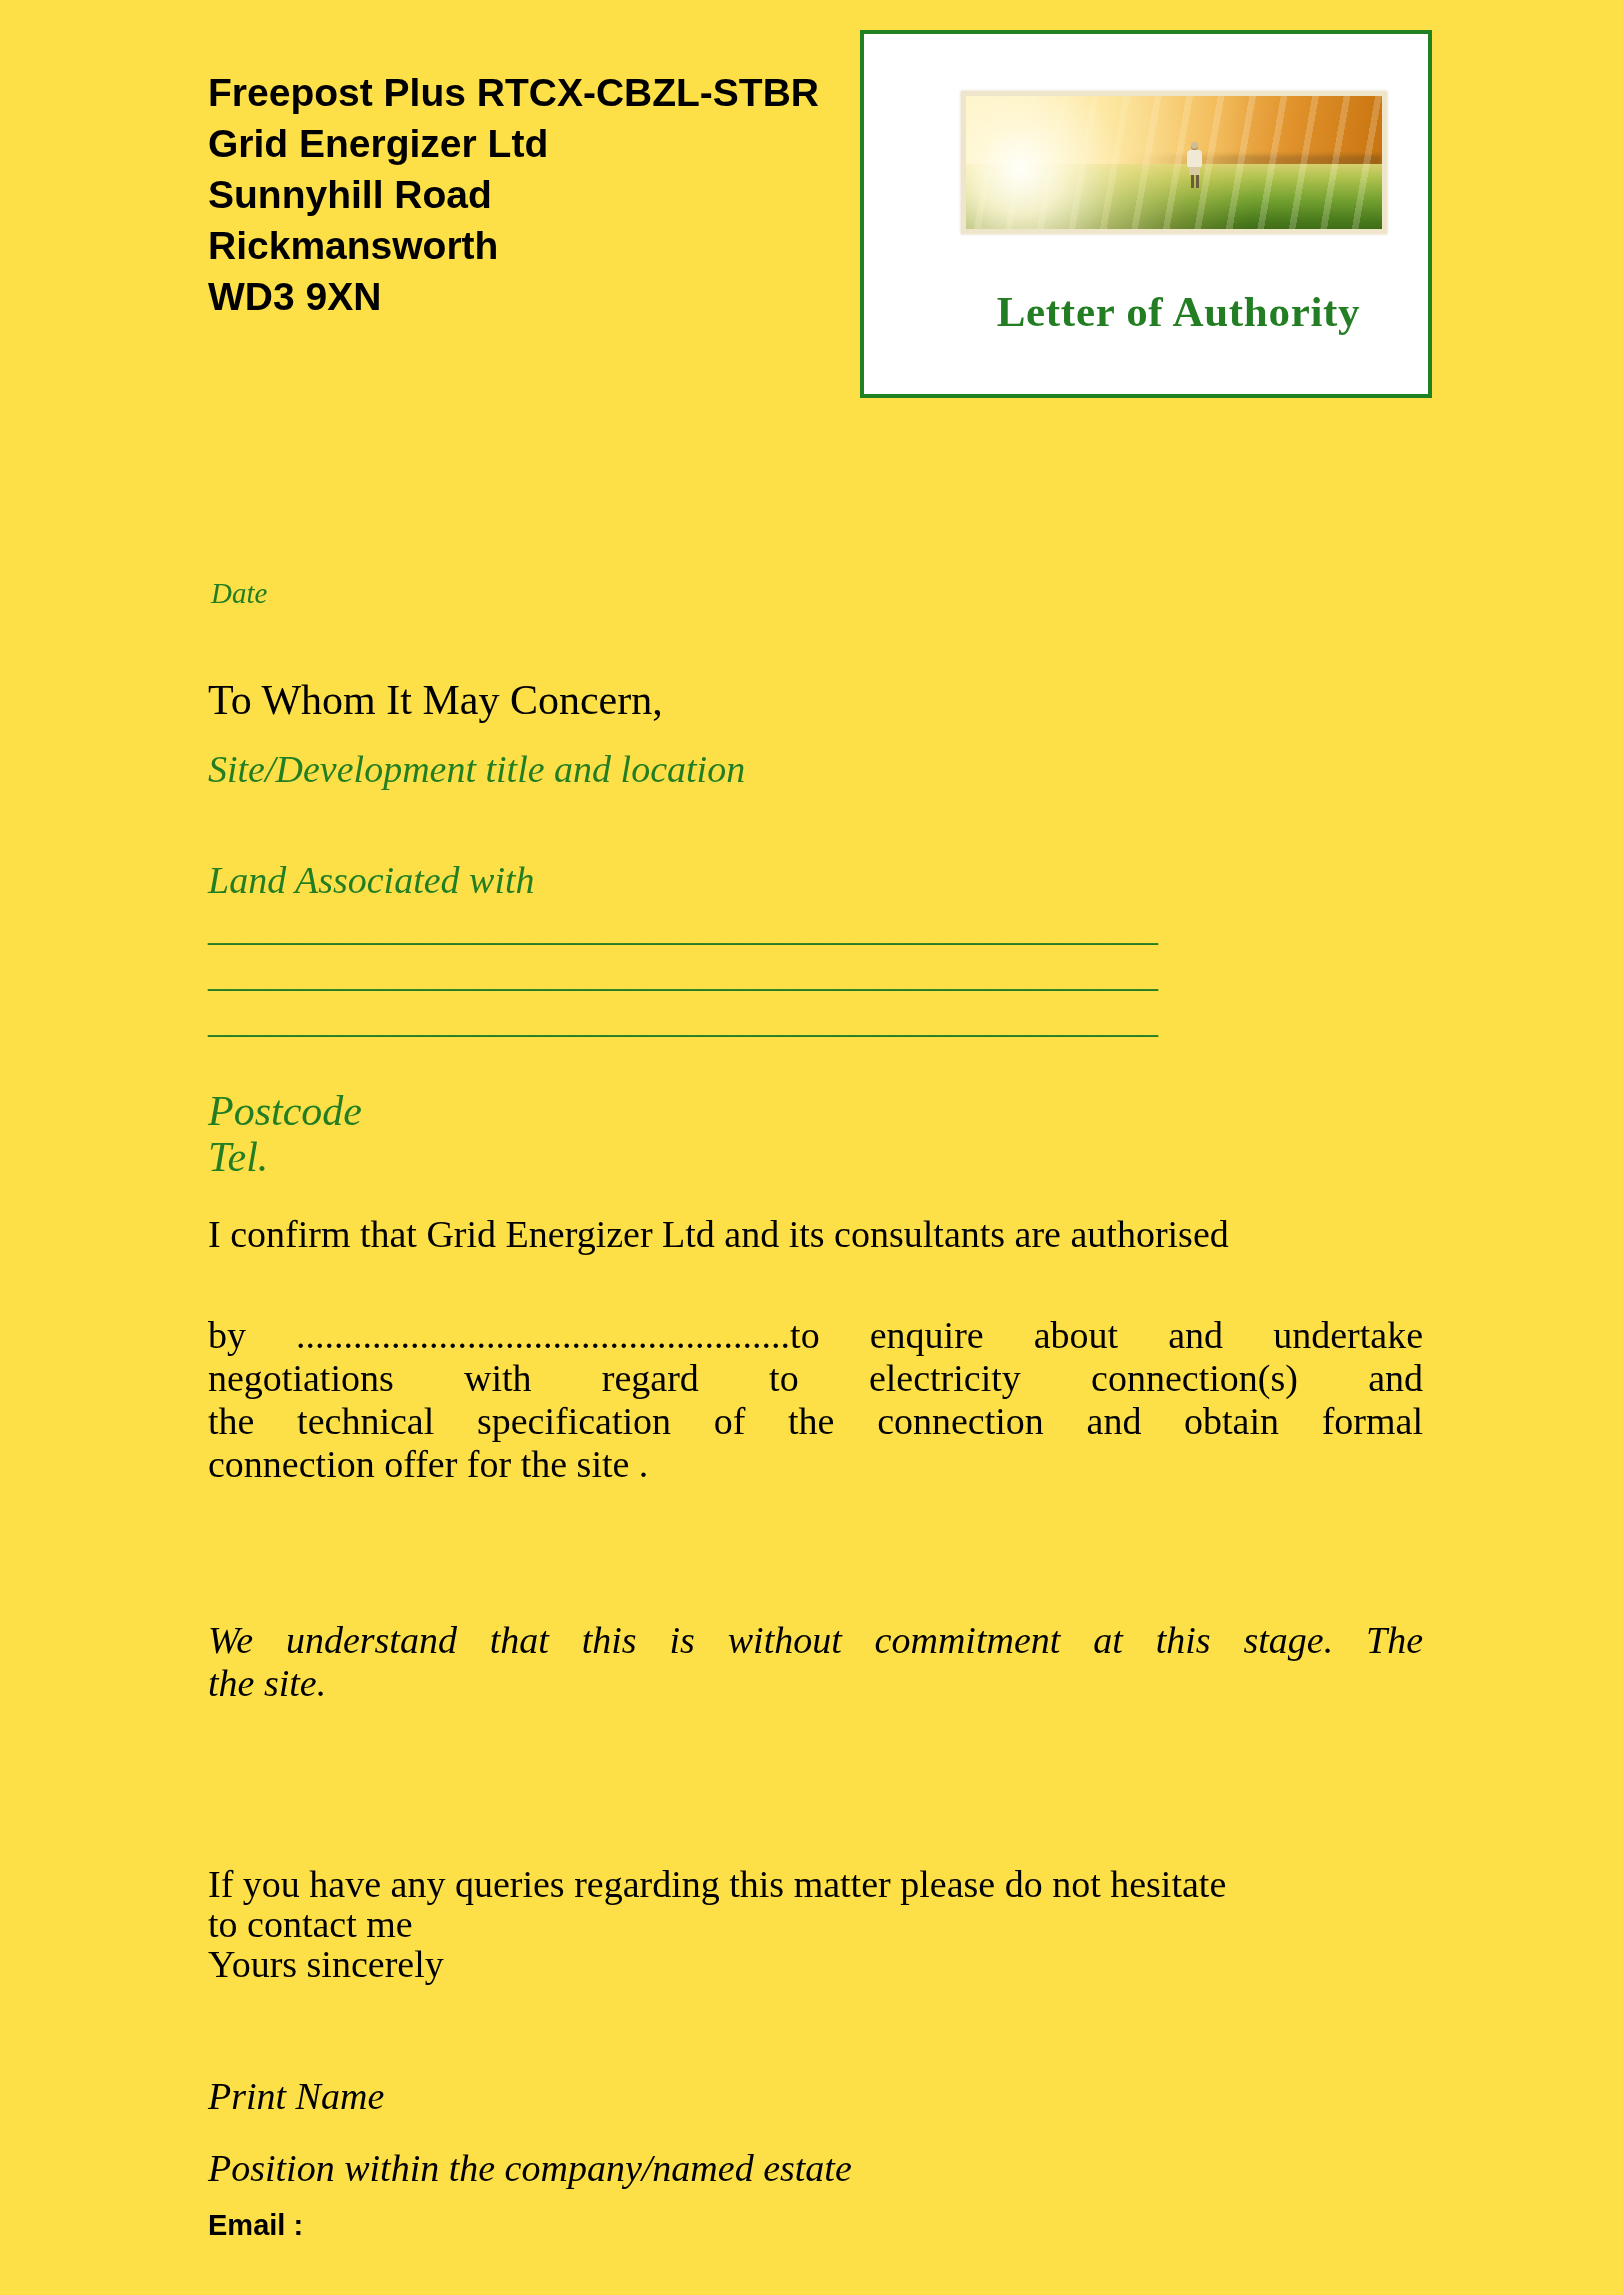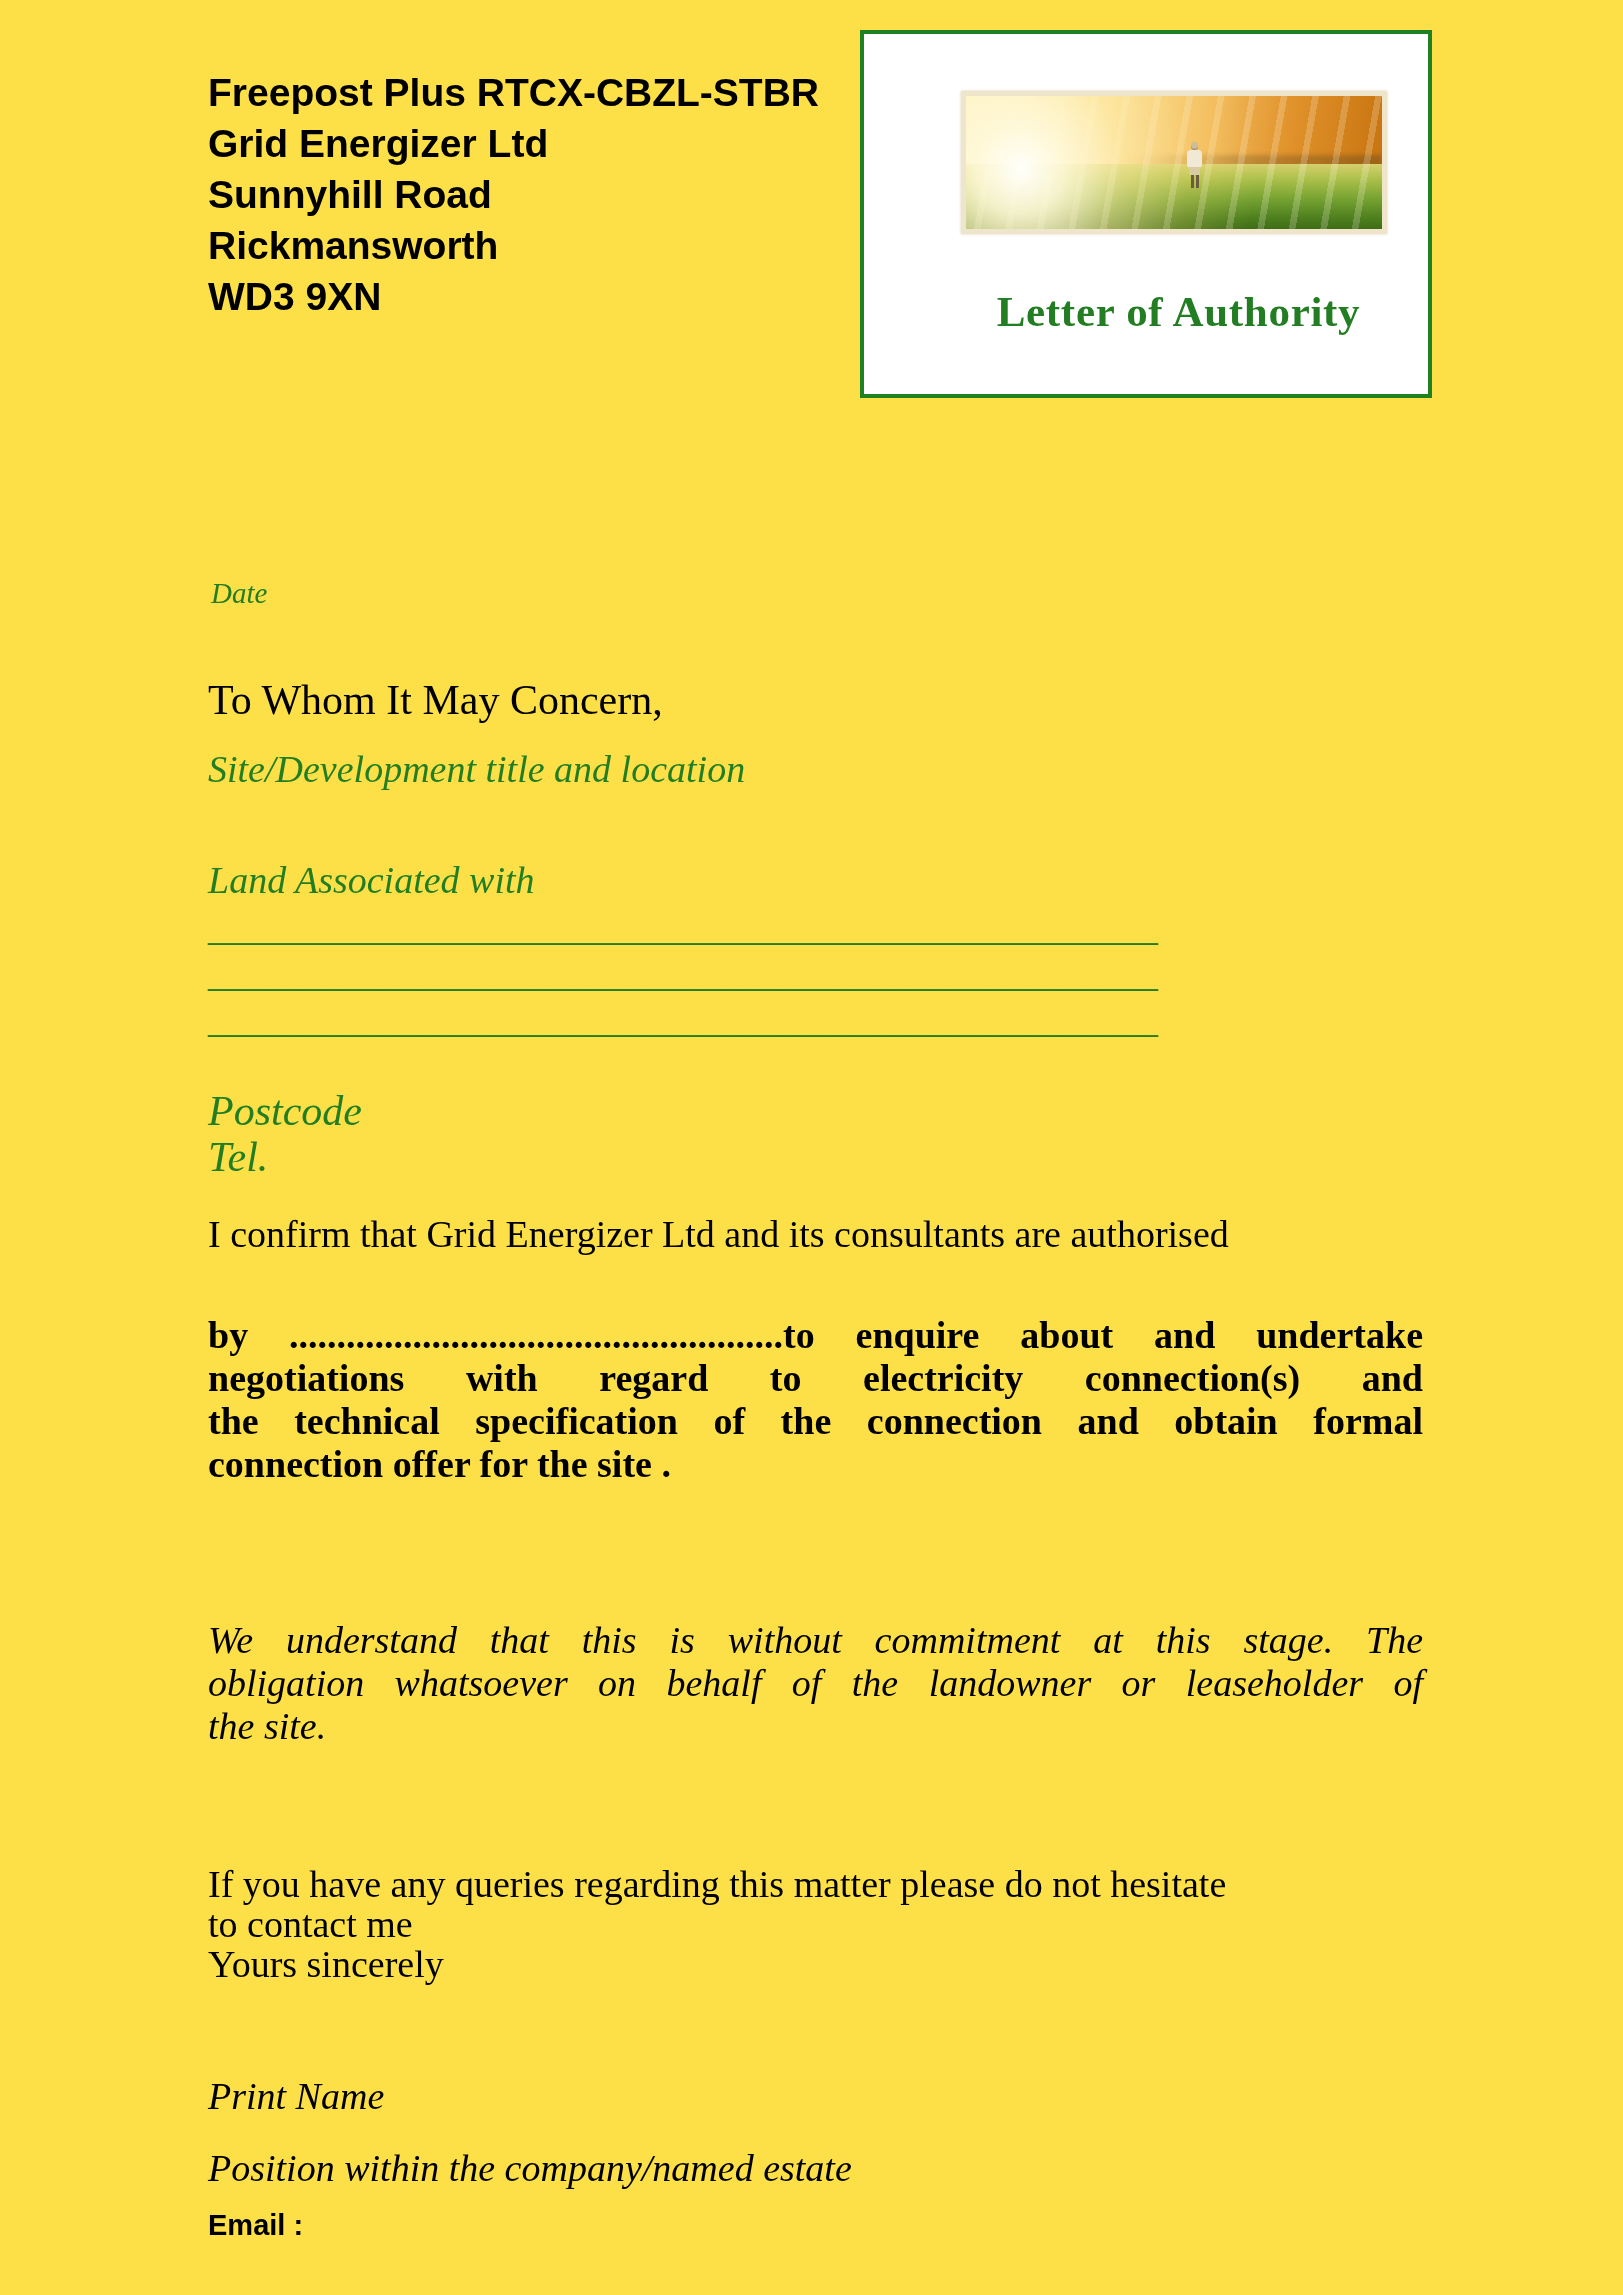--- a/index.html
+++ b/index.html
@@ -44,21 +44,21 @@
   .date{position:absolute;left:211px;top:577px;font-size:29px;}
   .salutation{position:absolute;left:208px;top:676px;font-size:42px;}
   .siteline{position:absolute;left:208px;top:747px;font-size:38px;}
   .landline{position:absolute;left:208px;top:858px;font-size:38px;}
   .blanks{position:absolute;left:208px;top:904px;font-size:38px;line-height:46px;
           color:#237d23;white-space:nowrap;}
   .contact{position:absolute;left:208px;top:1088px;font-size:42px;line-height:46px;}
 
   .bodytext{font-size:38px;color:#000;}
   .p1l1{position:absolute;left:208px;top:1212px;}
-  .p1{position:absolute;left:208px;top:1314px;width:1215px;line-height:43px;font-weight:bold;}
+  .p1{position:absolute;left:208px;top:1314px;width:1215px;line-height:43px;}
   .p2{position:absolute;left:208px;top:1619px;width:1215px;line-height:43px;font-style:italic;}
   .p3{position:absolute;left:208px;top:1864px;width:1256px;line-height:40px;}
   .jline{text-align:justify;text-align-last:justify;}
   .jline.last{text-align-last:left;}
 
   .printname{position:absolute;left:208px;top:2074px;font-size:38px;font-style:italic;color:#000;}
   .positionline{position:absolute;left:208px;top:2146px;font-size:38px;font-style:italic;color:#000;}
   .email{position:absolute;left:208px;top:2209px;font-family:"Liberation Sans",sans-serif;
          font-weight:bold;font-size:29px;color:#000;}
 </style>
@@ -116,21 +116,20 @@
 
   <div class="p1 bodytext">
     <div class="jline">by ....................................................to enquire about and undertake</div>
     <div class="jline">negotiations with regard to electricity connection(s) and</div>
     <div class="jline">the technical specification of the connection and obtain formal</div>
     <div class="jline last">connection offer for the site .</div>
   </div>
 
   <div class="p2 bodytext">
     <div class="jline">We understand that this is without commitment at this stage. The</div>
-    <div class="jline">obligation whatsoever on behalf of the landowner or leaseholder of</div>
     <div class="jline last">the site.</div>
   </div>
 
   <div class="p3 bodytext">
     <div>If you have any queries regarding this matter please do not hesitate</div>
     <div>to contact me</div>
     <div>Yours sincerely</div>
   </div>
 
   <div class="printname">Print Name</div>

